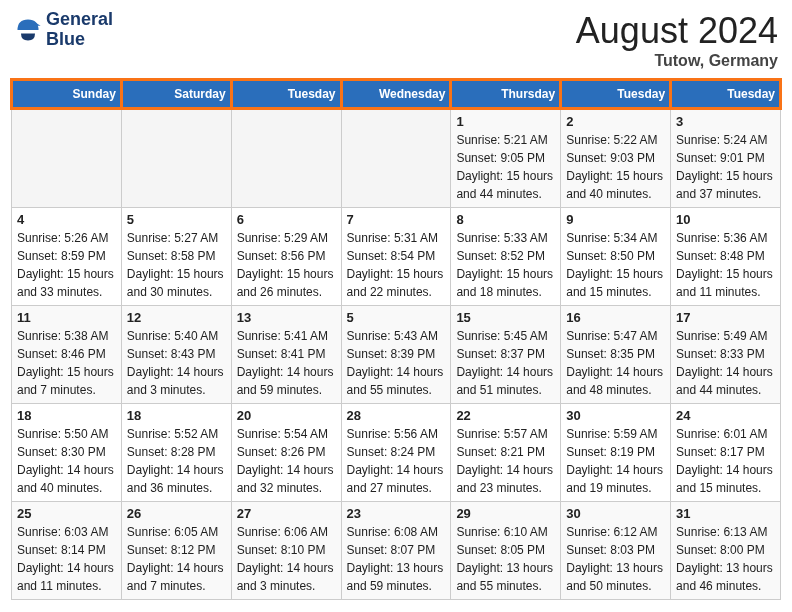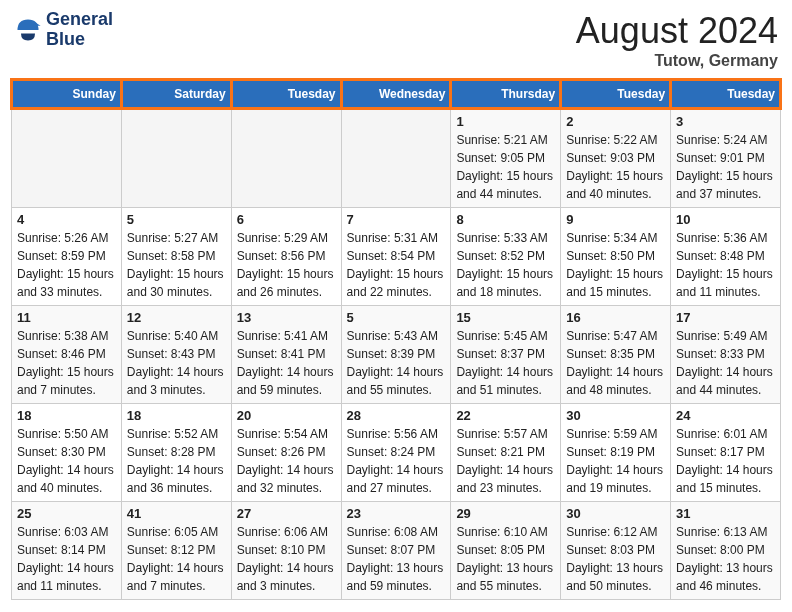--- a/index.html
+++ b/index.html
@@ -236,21 +236,21 @@
           <span class="day-num">24</span>
           <div class="day-detail">Sunrise: 6:01 AM<br>Sunset: 8:17 PM<br>Daylight: 14 hours and 15 minutes.</div>
         </td>
       </tr>
       <tr>
         <td>
           <span class="day-num">25</span>
           <div class="day-detail">Sunrise: 6:03 AM<br>Sunset: 8:14 PM<br>Daylight: 14 hours and 11 minutes.</div>
         </td>
         <td>
-          <span class="day-num">41</span>
+          <span class="day-num">26</span>
           <div class="day-detail">Sunrise: 6:05 AM<br>Sunset: 8:12 PM<br>Daylight: 14 hours and 7 minutes.</div>
         </td>
         <td>
           <span class="day-num">27</span>
           <div class="day-detail">Sunrise: 6:06 AM<br>Sunset: 8:10 PM<br>Daylight: 14 hours and 3 minutes.</div>
         </td>
         <td>
           <span class="day-num">23</span>
           <div class="day-detail">Sunrise: 6:08 AM<br>Sunset: 8:07 PM<br>Daylight: 13 hours and 59 minutes.</div>
         </td>

